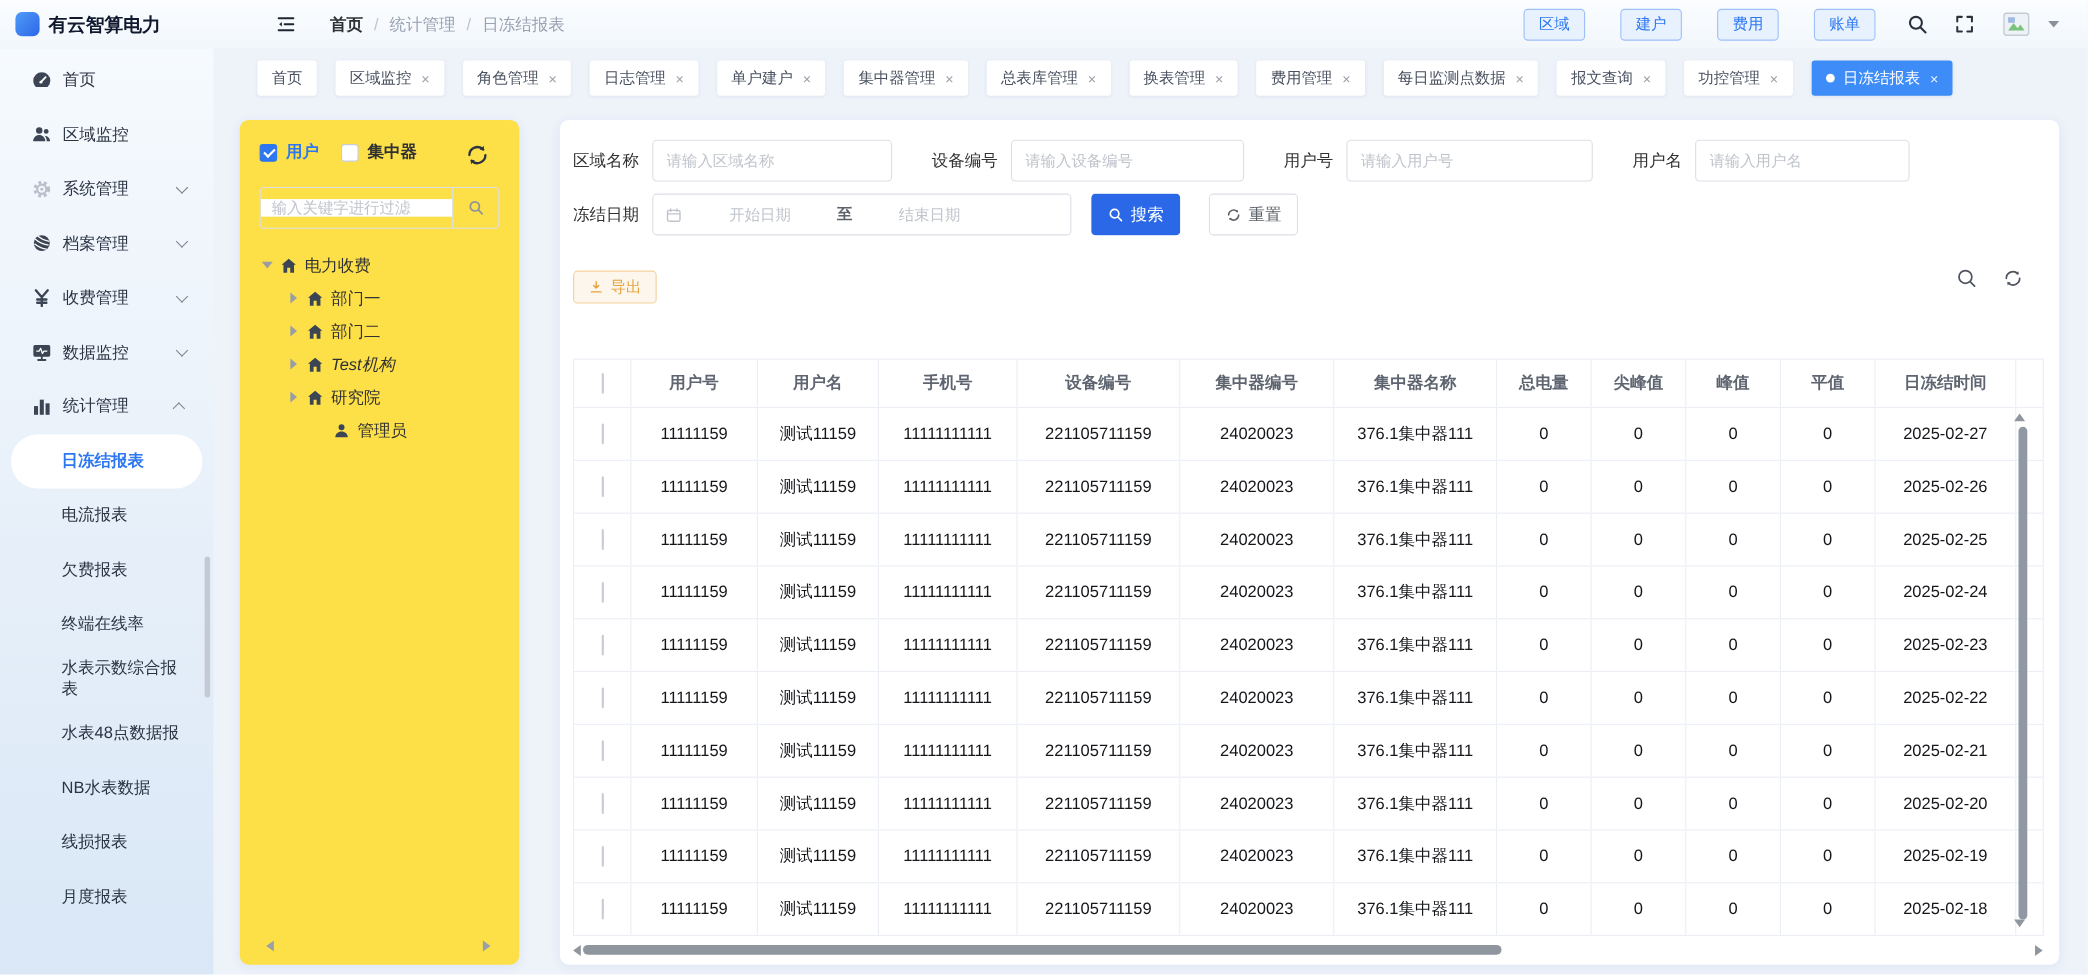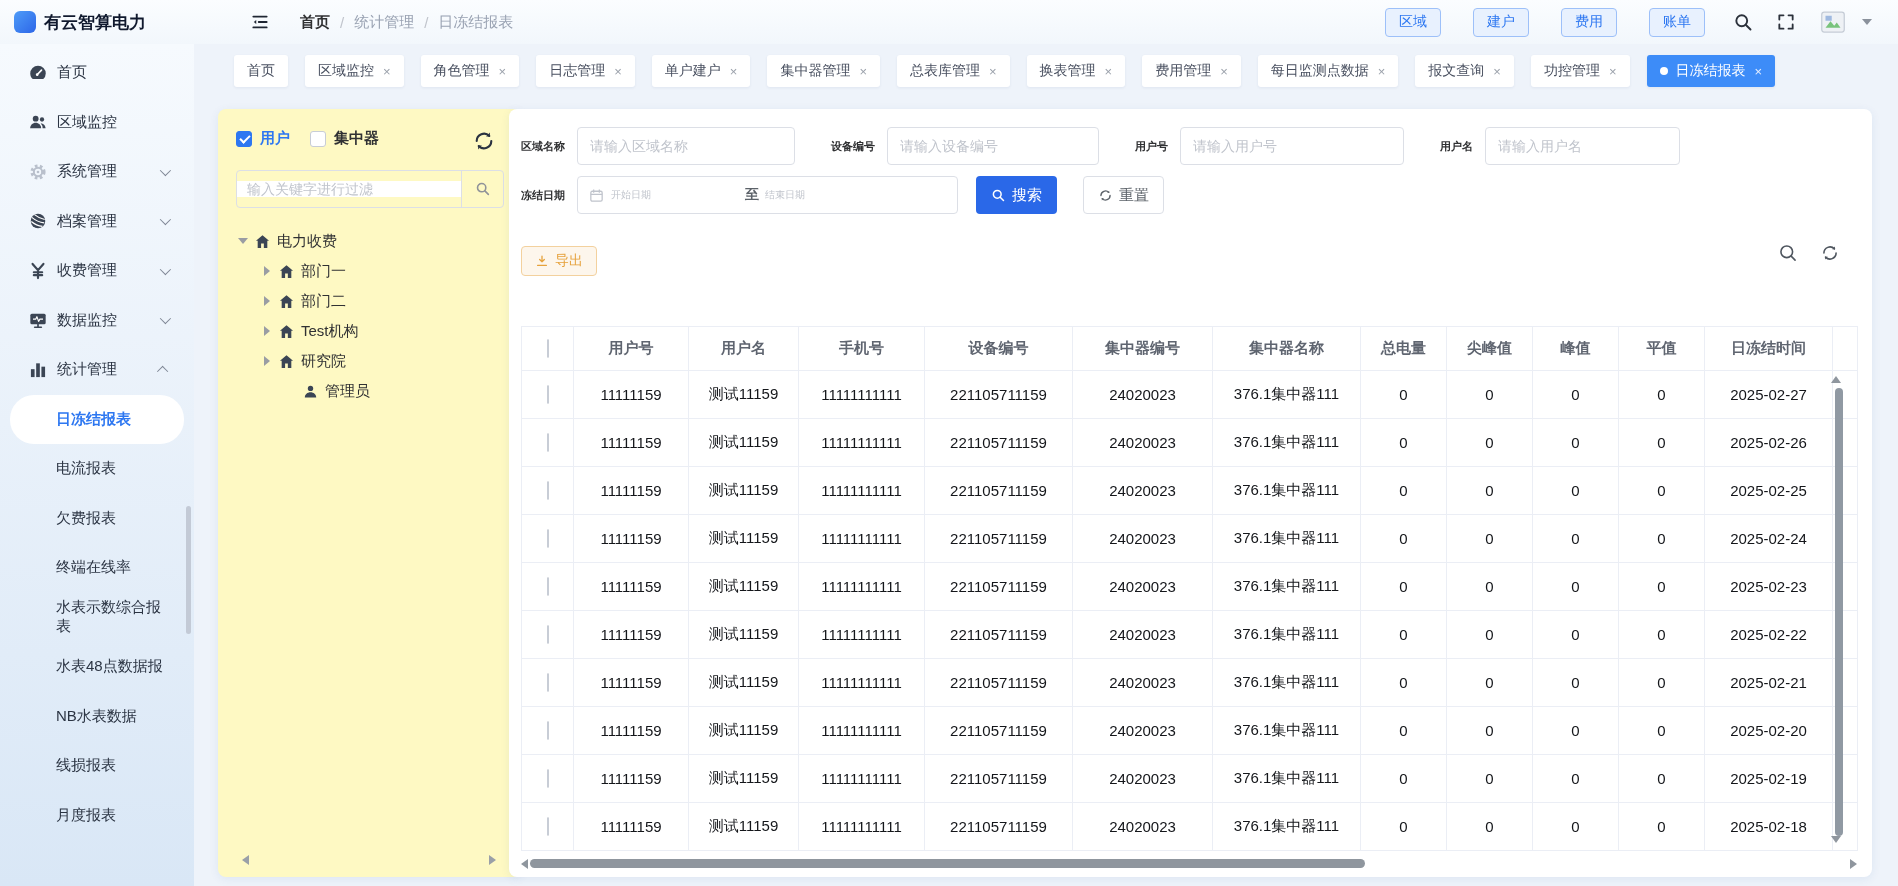--- a/index.html
+++ b/index.html
@@ -48,21 +48,21 @@
     border-bottom:1.6px solid #7e8694; }
   .side-item .chev.down { transform:rotate(45deg) translateY(-2px); }
   .side-item .chev.up { transform:rotate(225deg) translateY(-2px); }
   .side-item.sub { padding-left:56px; font-weight:400; }
   .side-item.sub.active { background:#fff; border-radius:24px; margin:0 10px; padding-left:46px;
     color:#2d77f1; font-weight:600; }
   .side-scroll-thumb { position:absolute; right:3px; top:462px; width:5px; height:128px;
     background:#c3cad6; border-radius:3px; }
 
   
-  .tree-panel { position:absolute; left:218px; top:109px; width:304px; height:768px; background:#fef9c3;
+  .tree-panel { position:absolute; left:218px; top:109px; width:254px; height:768px; background:#fde047;
     border-radius:8px; box-shadow:0 2px 10px rgba(31,74,153,.08); padding:20px 18px; }
   .tree-top { display:flex; align-items:center; gap:8px; }
   .cb { width:16px; height:16px; border:1px solid #c8cdd6; border-radius:3px; background:#fff; flex:none; position:relative; cursor:pointer; }
   .cb.checked { background:#2d77f1; border-color:#2d77f1; }
   .cb.checked::after { content:""; position:absolute; left:4.5px; top:1.5px; width:4px; height:8px;
     border:solid #fff; border-width:0 2px 2px 0; transform:rotate(45deg); }
   .cb-label { font-size:15px; font-weight:600; color:#303133; margin-right:12px; }
   .cb-label.blue { color:#2d77f1; }
   .tree-refresh { position:absolute; right:26px; top:20px; color:#2b3340; cursor:pointer; }
   .tree-search { margin-top:22px; height:38px; border:1px solid #dcdfe6; border-radius:4px; display:flex; align-items:center; overflow:hidden; }
@@ -79,28 +79,28 @@
   .tn-icon { width:17px; height:17px; margin:0 6px 0 4px; color:#3b4554; flex:none; }
   .panel-arrow { position:absolute; bottom:12px; width:0; height:0; border-top:5px solid transparent; border-bottom:5px solid transparent; cursor:pointer; }
   .panel-arrow.left { left:24px; border-right:7px solid #9aa0a8; }
   .panel-arrow.right { right:26px; border-left:7px solid #9aa0a8; }
 
   
   .main-card { position:absolute; left:509px; top:109px; width:1363px; height:768px; background:#fff;
     border-radius:8px; box-shadow:0 2px 10px rgba(31,74,153,.08); padding:18px 12px; }
   .filter-row { display:flex; align-items:center; margin-left:0; }
   .f-group { display:flex; align-items:center; margin-right:36px; }
-  .f-label { font-size:11px; font-weight:700; color:#303133; margin-right:12px; white-space:nowrap; }
+  .f-label { font-size:15px; font-weight:400; color:#303133; margin-right:12px; white-space:nowrap; }
   .f-input { height:38px; border:1px solid #dcdfe6; border-radius:4px; padding:0 12px; font-size:14px;
     font-family:inherit; color:#303133; outline:none; }
   .f-input::placeholder { color:#c0c4cc; }
   .row2 { margin-top:11px; }
   .date-range { width:381px; height:38px; border:1px solid #dcdfe6; border-radius:4px; display:flex; align-items:center; padding:0 10px; }
   .date-range .cal { color:#c0c4cc; margin-right:6px; flex:none; }
-  .date-range input { border:none; outline:none; width:128px; font-size:10px; font-family:Liberation Mono, monospace; }
+  .date-range input { border:none; outline:none; width:128px; text-align:center; font-size:14px; font-family:Liberation Sans, sans-serif; }
   .date-range input::placeholder { color:#c0c4cc; }
   .date-sep { font-size:14px; color:#5c6269; font-weight:600; padding:0 6px; }
   .btn { height:38px; border-radius:4px; font-size:15px; display:flex; align-items:center; gap:6px; cursor:pointer; border:1px solid transparent; padding:0 14px; }
   .btn-search { background:#2a68e8; color:#fff; margin-left:18px; }
   .btn-reset { background:#fff; color:#5c6269; border-color:#dcdfe6; margin-left:26px; }
   .export-row { margin-top:32px; display:flex; align-items:center; }
   .btn-export { height:30px; padding:0 13px; font-size:14px; color:#e6a23c; background:#fdf6ec; border-color:#f3d19e; }
   .corner-icons { position:absolute; right:32px; top:134px; display:flex; gap:22px; color:#4e555e; }
   .corner-icons span { cursor:pointer; }
 
@@ -380,21 +380,21 @@
         <span class="tn-caret">
           <span class="tri-right"></span>
         </span>
         <span class="tn-icon">
           <svg width="17" height="17" viewBox="0 0 24 24">
             <path d="M12 3.2l9.2 7.6h-2.4V21h-4.9v-6.2H10V21H5.2V10.8H2.8z" fill="currentColor"></path>
           </svg>
         </span>
         <span>部门二</span>
       </div>
-      <div class="tree-node" style="padding-left: 24px;">
+      <div class="tree-node" style="padding-left: 24px; font-style: italic;">
         <span class="tn-caret">
           <span class="tri-right"></span>
         </span>
         <span class="tn-icon">
           <svg width="17" height="17" viewBox="0 0 24 24">
             <path d="M12 3.2l9.2 7.6h-2.4V21h-4.9v-6.2H10V21H5.2V10.8H2.8z" fill="currentColor"></path>
           </svg>
         </span>
         <span>Test机构</span>
       </div>

